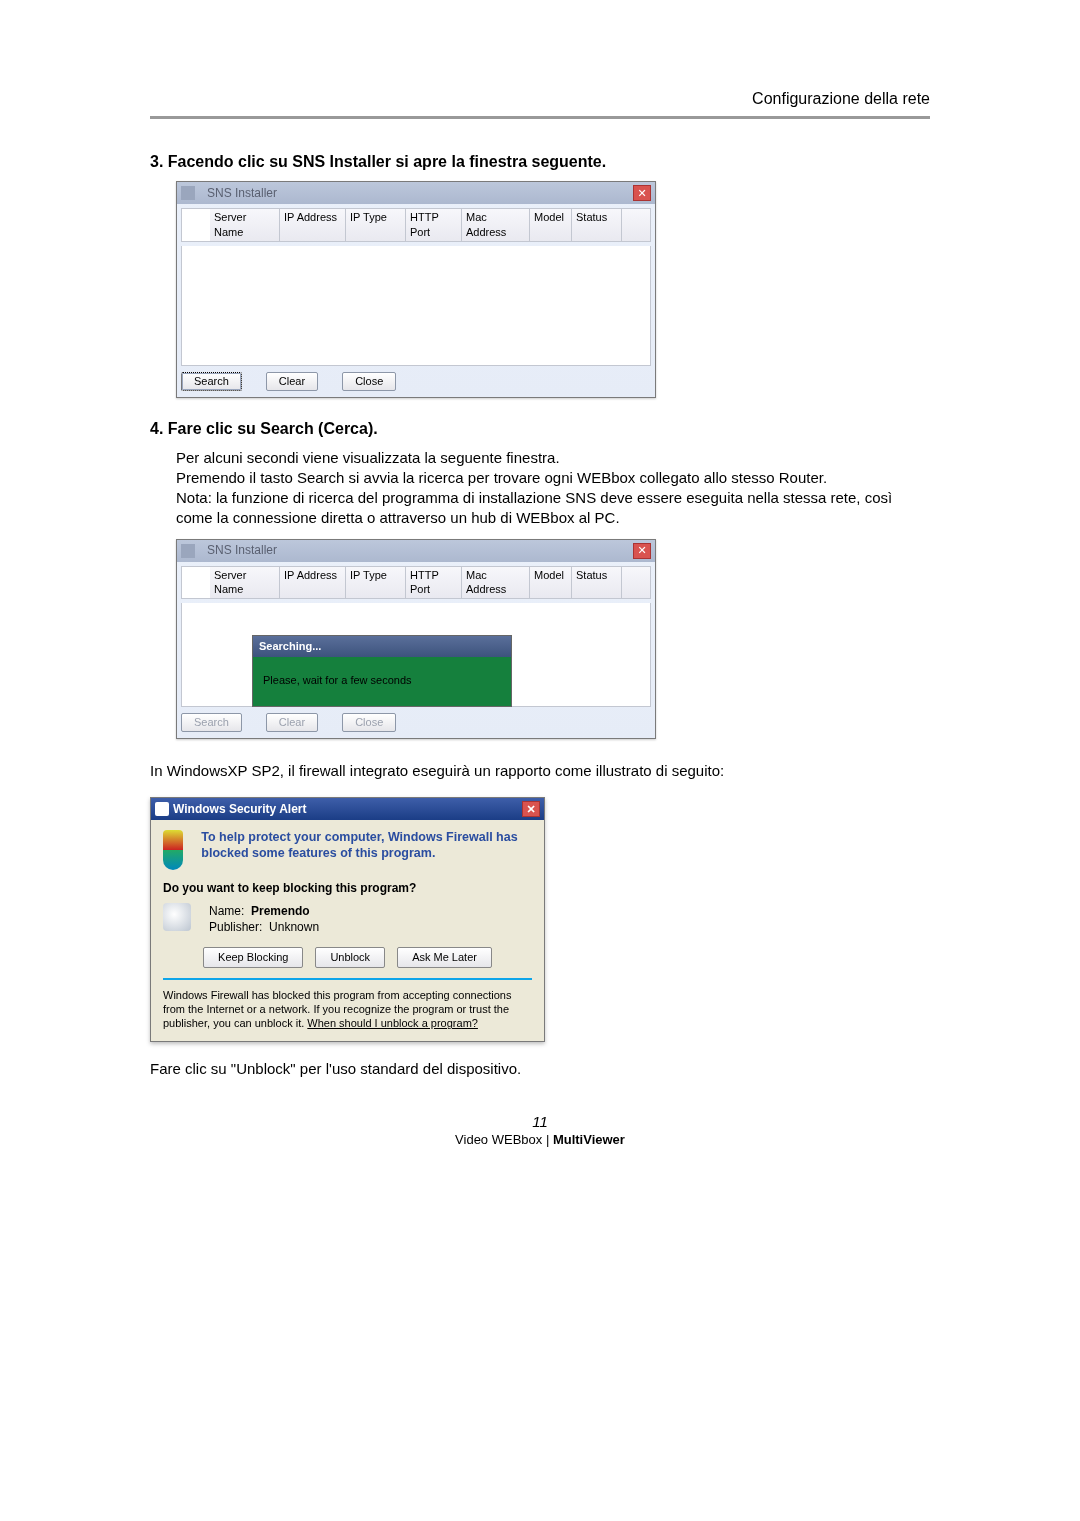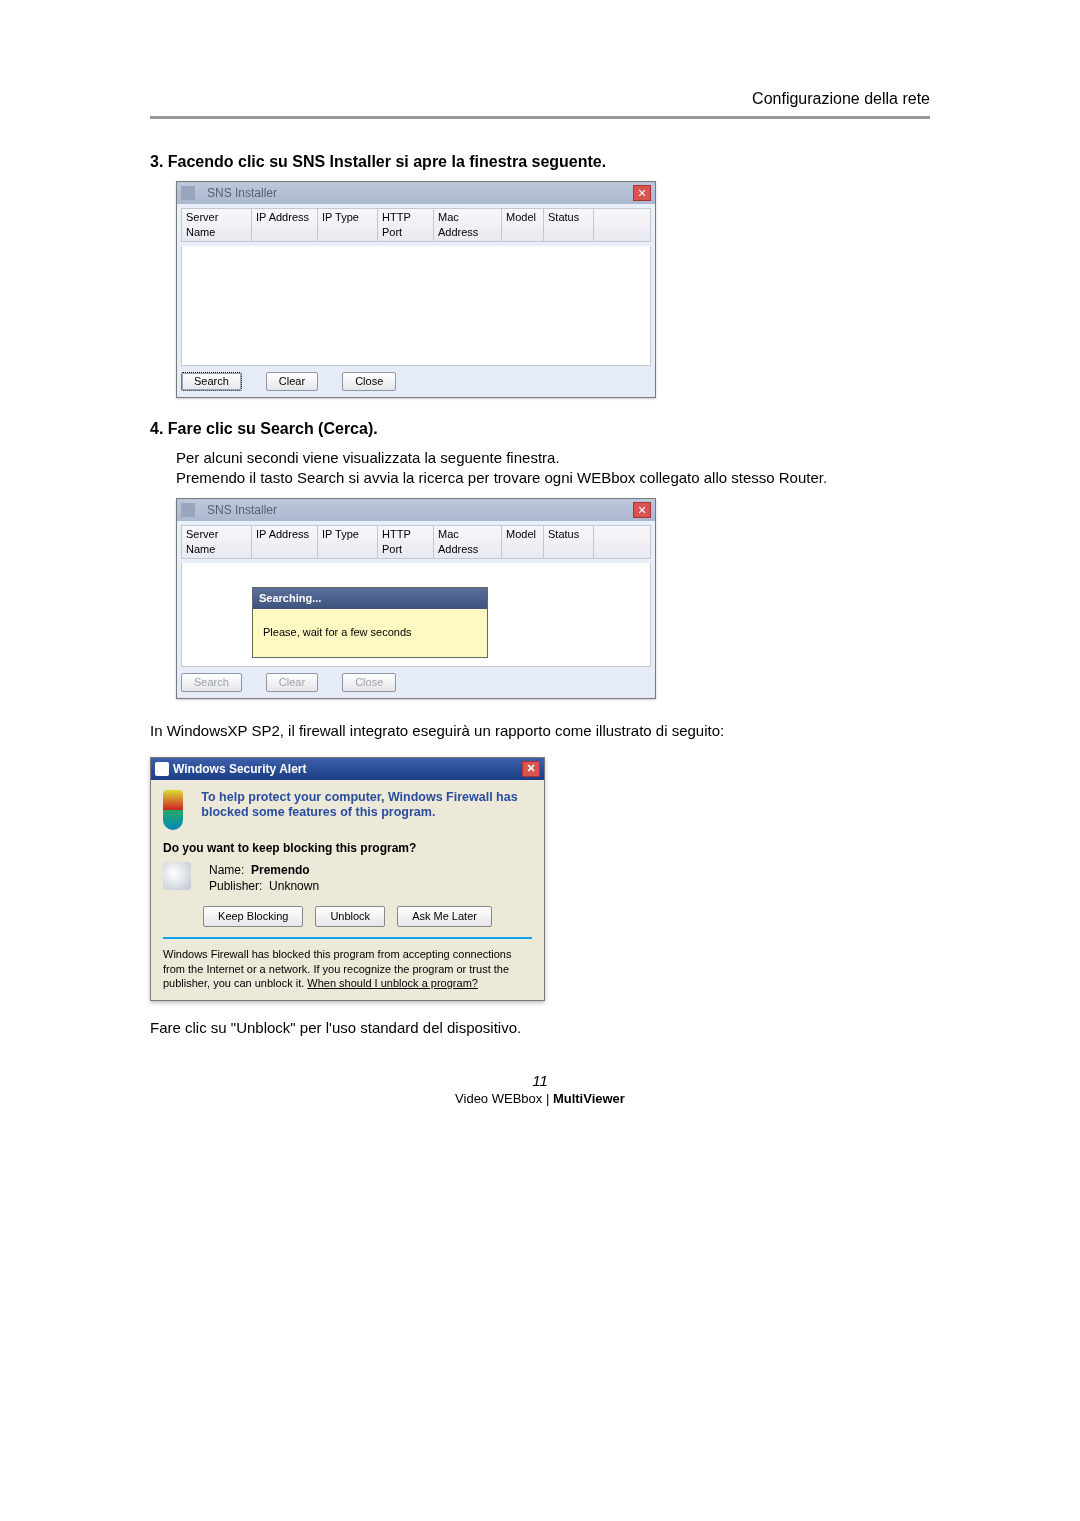--- a/index.html
+++ b/index.html
@@ -6,30 +6,30 @@
 body { background:#fff; font-family:Arial,Helvetica,sans-serif; font-size:15px; color:#000; width:1080px; }
 .page { width:780px; margin:90px auto 0 auto; }
 .page-header { text-align:right; font-size:16px; padding-bottom:8px; border-bottom:3px solid #999; margin-bottom:34px;}
 .section-head { font-weight:bold; font-size:16px; margin-bottom:10px; }
 .body-block { padding-left:26px; margin-bottom:16px; line-height:1.35; }
 .win { width:480px; border:1px solid #7a7a7a; background:linear-gradient(#eaf0fa,#e6ecf7); margin:8px 0 22px 0; box-shadow:0 1px 2px rgba(0,0,0,.2);}
 .win-title { height:22px; background:linear-gradient(#bcc7db,#acb8cf); display:flex; align-items:center; justify-content:space-between; padding:0 4px; font-size:12px; color:#5a6071;}
 .win-title .icon { width:14px; height:14px; background:#9aa6bd; margin-right:4px;}
 .win-title .left { display:flex; align-items:center; gap:8px;}
 .xbtn { width:18px; height:16px; background:#d9534f; color:#fff; font-size:11px; display:flex; align-items:center; justify-content:center; border:1px solid #a33;}
-.cols { display:flex; background:#fff; border:1px solid #c3c7d1; margin:4px; font-size:11px; }
+.cols { display:flex; background:#fff; border:1px solid #c3c7d1; margin:4px; font-size:11px;padding-left:28px; }
 .cols div { border-right:1px solid #c3c7d1; padding:1px 4px; background:linear-gradient(#f7f7fb,#e9e9f0); }
 .cols div:last-child { border-right:none; flex:1;}
 .listarea { background:#fff; height:120px; margin:0 4px; border:1px solid #c3c7d1; border-top:none; }
 .winbtns { display:flex; gap:24px; padding:6px 4px;}
 .winbtn { font-size:11px; padding:1px 12px; background:linear-gradient(#fff,#e6e6ea); border:1px solid #8d97a8; border-radius:2px;}
 .winbtn.primary { border:1px dotted #000; box-shadow:0 0 0 1px #9aa6bd inset;}
 .winbtn.disabled { color:#9ba1ae; }
 .overlay { position:relative; }
-.search-pop { position:absolute; top:24px; left:70px; width:236px; background:#fef9c3; border:1px solid #666; z-index:2; }
+.search-pop { position:absolute; top:32px; left:70px; width:260px; background:#15803d; border:1px solid #666; z-index:2; }
 .search-pop .sp-title { background:linear-gradient(#5a6f9a,#3d537d); color:#fff; font-size:11px; font-weight:bold; padding:3px 6px;}
 .search-pop .sp-body { padding:16px 10px 18px 10px; font-size:11px;}
 .alert { width:395px; border:1px solid #7a7a7a; background:#ece9d8; margin:8px 0 18px 0; box-shadow:0 2px 4px rgba(0,0,0,.25);}
 .alert-title { height:22px; background:linear-gradient(#3e5ea9,#1b3d86); display:flex; align-items:center; justify-content:space-between; padding:0 4px; color:#fff; font-weight:bold; font-size:12px;}
 .alert-pad { padding:10px 12px; font-size:12px;}
 .alert-row { display:flex; gap:18px; align-items:flex-start; margin-bottom:10px;}
 .shield { width:34px; height:40px; background:linear-gradient(#dd3,#c22 50%,#2a6 50%,#08b); border-radius:4px 4px 10px 10px; }
 .app-icon { width:28px; height:28px; background:radial-gradient(circle at 40% 40%,#fff,#bcc5d0); border-radius:4px; flex-shrink:0;}
 .alert-head { color:#2a4da0; font-weight:bold; font-size:12.5px; line-height:1.25;}
 .alert-q { font-weight:bold; margin:4px 0 6px 0;}
@@ -74,20 +74,21 @@
         <span class="winbtn">Clear</span>
         <span class="winbtn">Close</span>
       </div>
     </div>
   </div>
 
   <div class="section-head">4. Fare clic su Search (Cerca).</div>
   <div class="body-block">
     <div>Per alcuni secondi viene visualizzata la seguente finestra.</div>
     <div>Premendo il tasto Search si avvia la ricerca per trovare ogni WEBbox collegato allo stesso Router.</div>
+    <div>Nota: la funzione di ricerca del programma di installazione SNS deve essere eseguita nella stessa rete, così come la connessione diretta o attraverso un hub di WEBbox al PC.</div>
 
     <div class="win" style="margin-top:10px;">
       <div class="win-title">
         <span class="left">
           <span class="icon"></span>
           <span>SNS Installer</span>
         </span>
         <span class="xbtn">✕</span>
       </div>
       <div class="cols">

